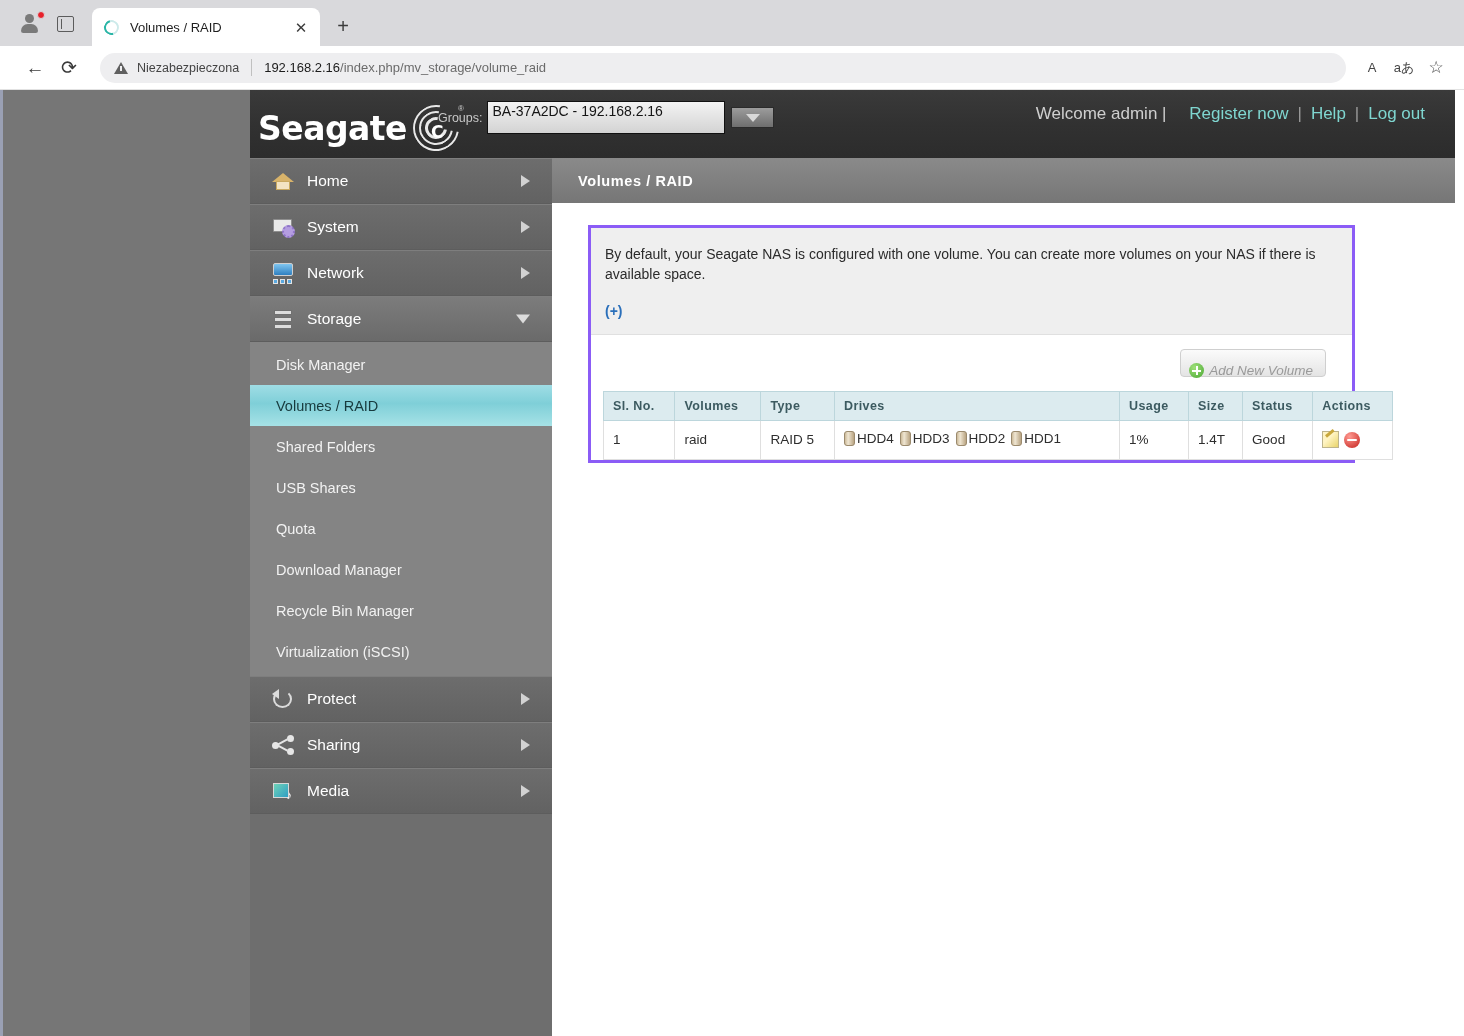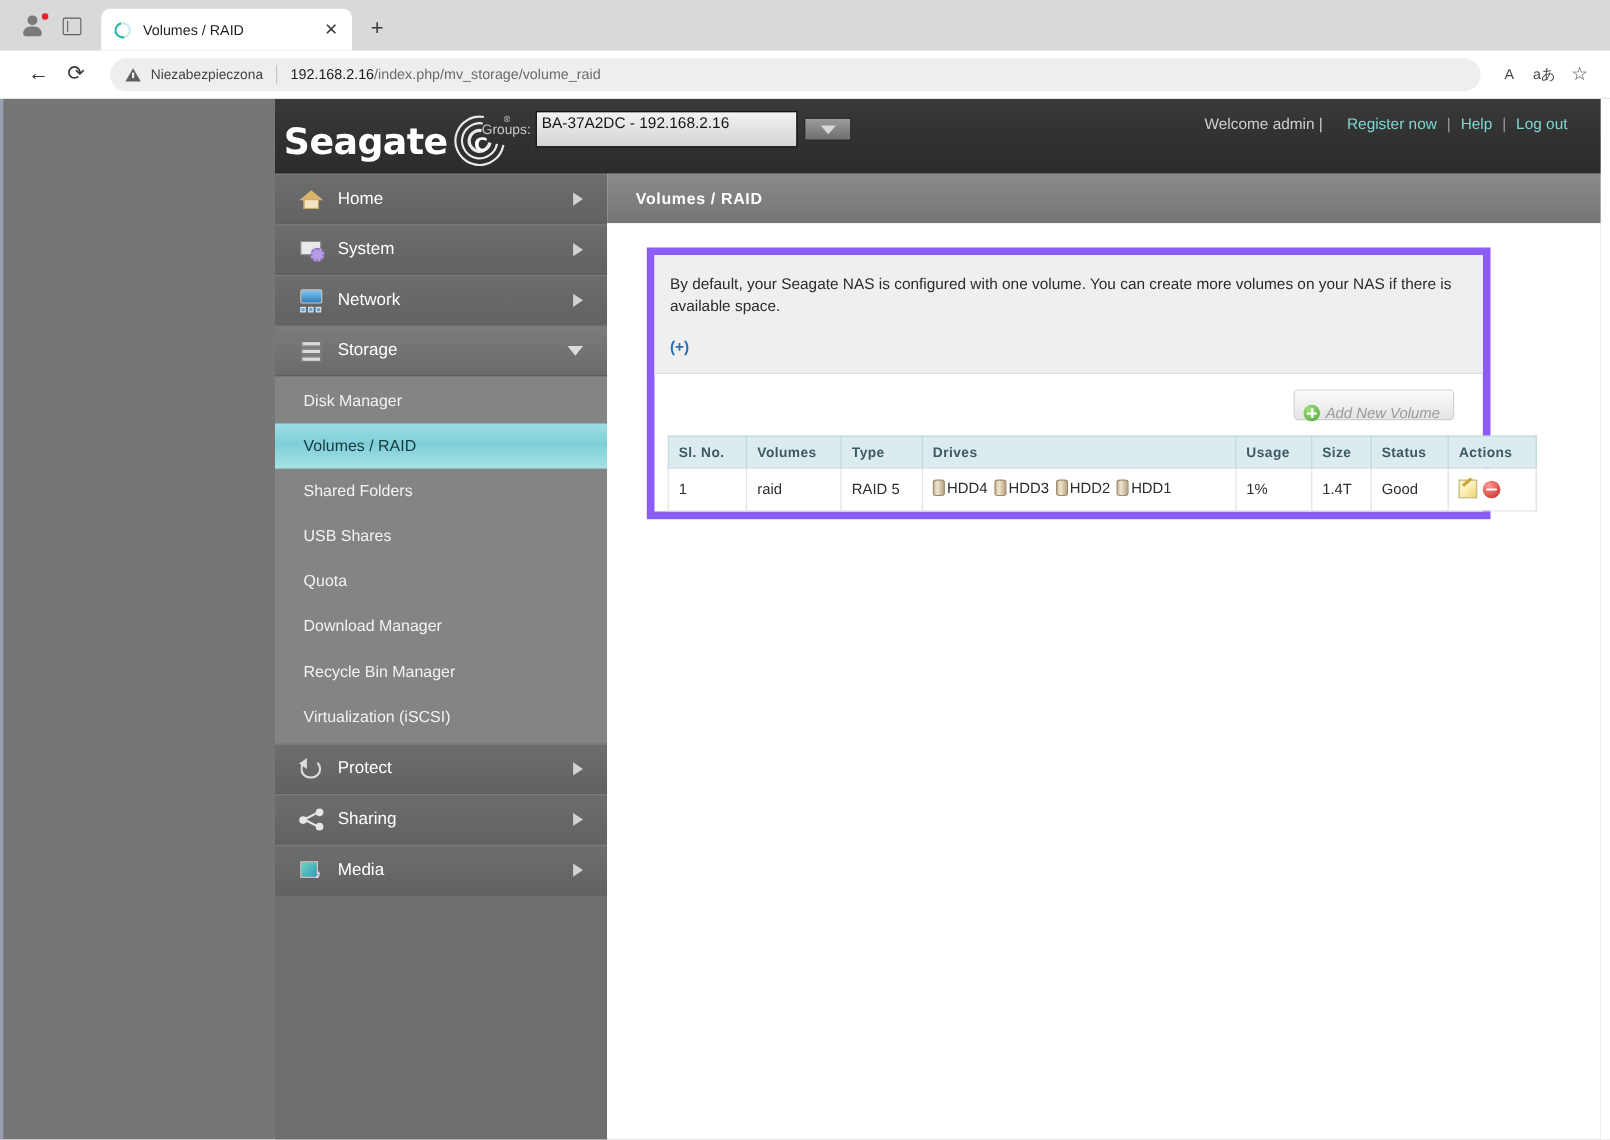--- a/index.html
+++ b/index.html
@@ -186,21 +186,21 @@
     display: flex; align-items: center; justify-content: center;
     cursor: pointer;
   }
   .server-arrow .tri {
     width: 0; height: 0;
     border-left: 7px solid transparent; border-right: 7px solid transparent;
     border-top: 8px solid #d8d8d8;
   }
   .topnav {
     position: absolute; right: 30px; top: 14px;
-    display: flex; align-items: center; font-size: 14px;
+    display: flex; align-items: center; font-size: 17px;
   }
   .topnav .welcome { color: #cfcfcf; }
   .topnav a { color: #7fd6d0; text-decoration: none; cursor: pointer; }
   .topnav .bar { color: #9a9a9a; margin: 0 9px; }
 
   
   .sidebar {
     position: absolute; left: 0; top: 68px;
     width: 302px; height: 878px;
     background: #6e6e6e;
@@ -306,21 +306,21 @@
   .content-title-bar {
     height: 45px;
     background: linear-gradient(to bottom, #8a8a8a 0%, #767676 100%);
     display: flex; align-items: center; padding-left: 26px;
   }
   .content-title {
     font-size: 14.5px; font-weight: bold; color: #ffffff; letter-spacing: 0.6px;
   }
   .content-body { padding: 22px 22px 0 36px; background: #ffffff; height: 833px; }
   .card {
-    border: 7px solid #8b5cf6;
+    border: 3px solid #8b5cf6;
     background: #ffffff;
     padding: 0;
     width: 767px;
   }
   .notice {
     background: #efefef;
     border-bottom: 1px solid #e0e0e0;
     padding: 16px 18px 14px 14px;
   }
   .notice-text { font-size: 14px; color: #2b2b2b; line-height: 1.45; max-width: 760px; }

